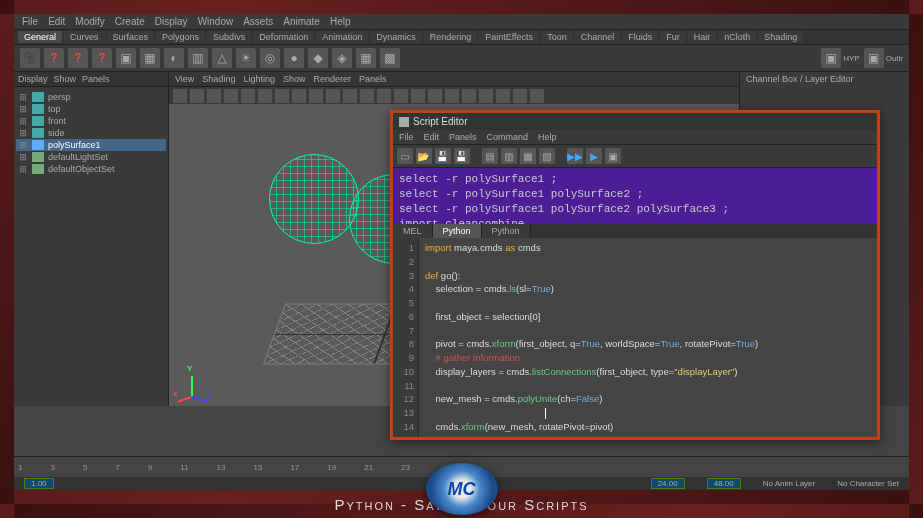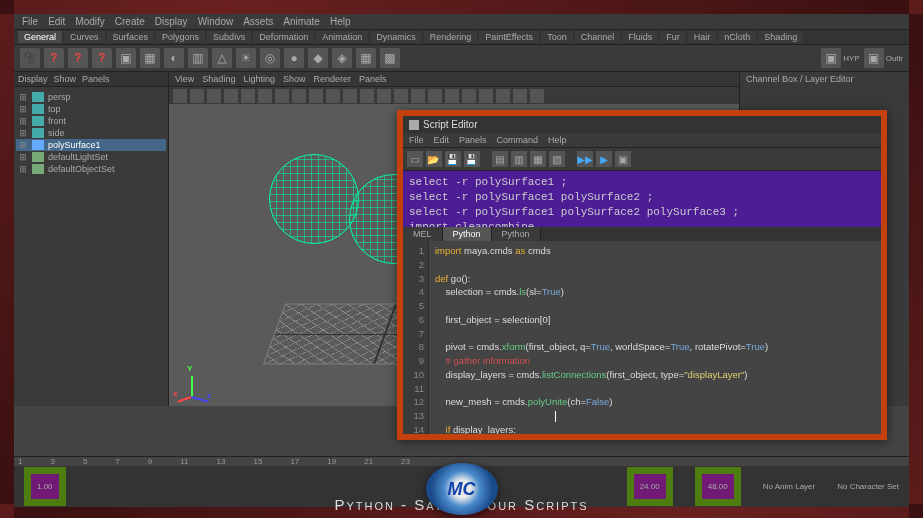--- a/index.html
+++ b/index.html
@@ -38,21 +38,21 @@
   .s3 { top: 45px; left: 250px; width: 80px; height: 80px; }
   .grid { position: absolute; top: 175px; left: 105px; width: 220px; height: 110px; background: repeating-linear-gradient(45deg, transparent 0 10px, #888 10px 11px), repeating-linear-gradient(-45deg, transparent 0 10px, #888 10px 11px); transform: skewX(-20deg) scaleY(.55); border: 1px solid #888; }
   .grid::before { content:""; position:absolute; top:50%; left:0; right:0; height:2px; background:#333; }
   .grid::after { content:""; position:absolute; left:50%; top:0; bottom:0; width:2px; background:#333; }
   .axis { position: absolute; bottom: 8px; left: 8px; width: 30px; height: 30px; }
   .axis .y { position: absolute; bottom: 0; left: 14px; width: 2px; height: 22px; background: #4f4; }
   .axis .z { position: absolute; bottom: 0; left: 14px; width: 18px; height: 2px; background: #44f; transform-origin:left; transform:rotate(15deg); }
   .axis .x { position: absolute; bottom: 0; left: 14px; width: 14px; height: 2px; background: #f44; transform-origin:left; transform:rotate(160deg); }
   .axis-lbl { position: absolute; font-size: 8px; font-weight: bold; }
   .channel-box { width: 170px; background: #3a3a3a; border-left: 1px solid #222; font-size: 9px; color: #aaa; padding: 2px 6px; }
-  .script-editor { position: absolute; top: 110px; left: 390px; width: 490px; height: 330px; background: #3a3a3a; border: 6px solid #c2410c; box-shadow: 0 2px 10px rgba(0,0,0,.5); z-index: 10; display: flex; flex-direction: column; margin-left: 7px; }
+  .script-editor { position: absolute; top: 110px; left: 390px; width: 490px; height: 330px; background: #3a3a3a; border: 3px solid #c2410c; box-shadow: 0 2px 10px rgba(0,0,0,.5); z-index: 10; display: flex; flex-direction: column; }
   .se-title { background: #333; color: #ddd; font-size: 10px; padding: 3px 6px; display: flex; align-items: center; gap: 4px; }
   .se-title::before { content:""; width:10px; height:10px; background:#aaa; display:inline-block; }
   .se-menu { display: flex; gap: 10px; font-size: 9px; color: #aaa; padding: 2px 6px; background: #3a3a3a; border-bottom: 1px solid #222; }
   .se-toolbar { display: flex; gap: 3px; padding: 3px 4px; background: #3a3a3a; border-bottom: 1px solid #222; align-items: center; }
   .se-tool { width: 16px; height: 16px; background: #555; display: flex; align-items: center; justify-content: center; font-size: 10px; color: #aaa; cursor: pointer; }
   .se-tool.play { color: #4af; }
   .se-history { background: #4c1d95; color: #ccc; font-family: 'Courier New', monospace; font-size: 11px; padding: 4px 6px; height: 56px; overflow: hidden; line-height: 1.35; white-space: pre; }
   .se-tabs { display: flex; background: #333; font-size: 9px; }
   .se-tab { padding: 2px 10px; color: #aaa; background: #3a3a3a; border-right: 1px solid #222; cursor: pointer; }
   .se-tab.active { background: #555; color: #fff; }
@@ -64,21 +64,21 @@
   .str { color: #e0d070; }
   .func { color: #6c8; }
   .bool { color: #7ad; }
   .code-line { white-space: pre; }
   .cursor-caret { display: inline-block; width: 1px; height: 11px; background: #fff; margin-left: 120px; vertical-align: middle; }
   .timeline { position: absolute; left: 14px; right: 14px; bottom: 28px; height: 34px; background: #333; border-top: 1px solid #222; display: flex; flex-direction: column; }
   .tl-track { flex: 1; background: #444; display: flex; align-items: center; padding: 0 4px; }
   .tl-num { font-size: 8px; color: #999; margin-right: 28px; }
   .tl-info { display: flex; justify-content: space-between; font-size: 8px; color: #aaa; padding: 1px 10px; background: #333; }
   .tl-right { display: flex; gap: 22px; align-items: center; }
-  .tl-box { background: #701a75; padding: 8px 6px; border: 7px solid #4d7c0f; }
+  .tl-box { background: #0c4a6e; padding: 0 6px; border: 1px solid #4d7c0f; }
   .footer-title { position: absolute; bottom: 4px; left: 0; right: 0; text-align: center; color: #ddd; font-family: 'Georgia', serif; font-size: 15px; letter-spacing: 2px; font-variant: small-caps; }
   .logo-badge { position: absolute; bottom: 3px; left: 50%; transform: translateX(-50%); width: 72px; height: 52px; border-radius: 50%; background: radial-gradient(circle, #e8e8e8 20%, #4a8acc 40%, #1a4a8a 70%); z-index: 100; display: flex; align-items: center; justify-content: center; color: #14a; font-weight: bold; font-size: 18px; font-style: italic; box-shadow: 0 2px 8px rgba(0,0,0,.6); }
 </style>
 </head>
 <body>
 
 <div class="frame"></div>
 
 <div class="header-strip">
   <span>Instructor: Luiz Kruel</span>
@@ -301,20 +301,21 @@
       <div class="code-line"><span>    selection = cmds.</span><span class="func">ls</span><span>(sl=</span><span class="bool">True</span><span>)</span></div>
       <div class="code-line">&nbsp;</div>
       <div class="code-line"><span>    first_object = selection[0]</span></div>
       <div class="code-line">&nbsp;</div>
       <div class="code-line"><span>    pivot = cmds.</span><span class="func">xform</span><span>(first_object, q=</span><span class="bool">True</span><span>, worldSpace=</span><span class="bool">True</span><span>, rotatePivot=</span><span class="bool">True</span><span>)</span></div>
       <div class="code-line"><span class="com">    # gather information</span></div>
       <div class="code-line"><span>    display_layers = cmds.</span><span class="func">listConnections</span><span>(first_object, type=</span><span class="str">"displayLayer"</span><span>)</span></div>
       <div class="code-line">&nbsp;</div>
       <div class="code-line"><span>    new_mesh = cmds.</span><span class="func">polyUnite</span><span>(ch=</span><span class="bool">False</span><span>)</span></div>
       <div class="code-line"><span class="cursor-caret"></span></div>
+      <div class="code-line"><span>    cmds.</span><span class="func">xform</span><span>(new_mesh, rotatePivot=pivot)</span></div>
       <div class="code-line"><span class="kw">    if </span><span>display_layers:</span></div>
 
     </div>
   </div>
 </div>
 
 <div class="timeline">
   <div class="tl-track" id="tl-track">
       <span class="tl-num">1</span>
       <span class="tl-num">3</span>

